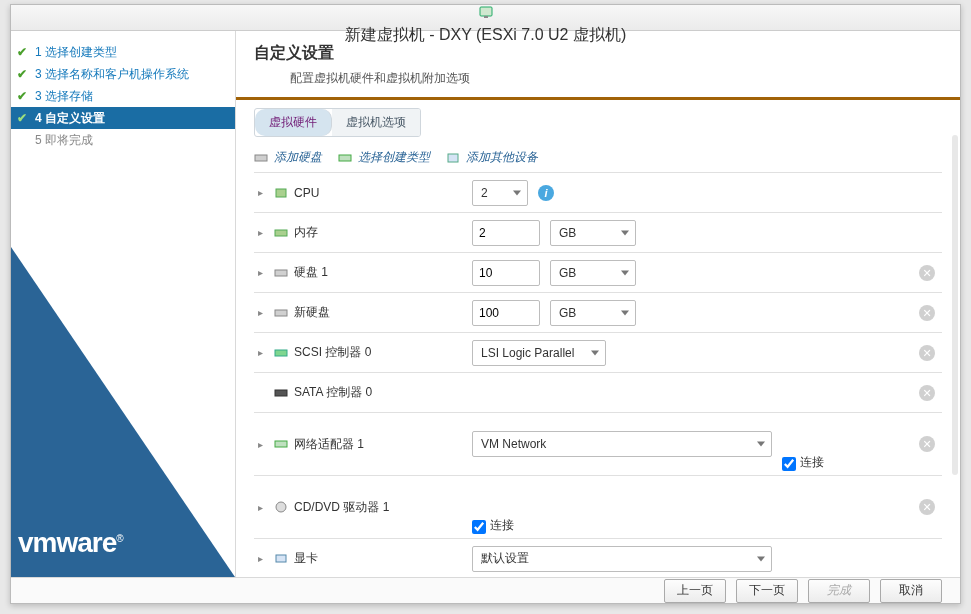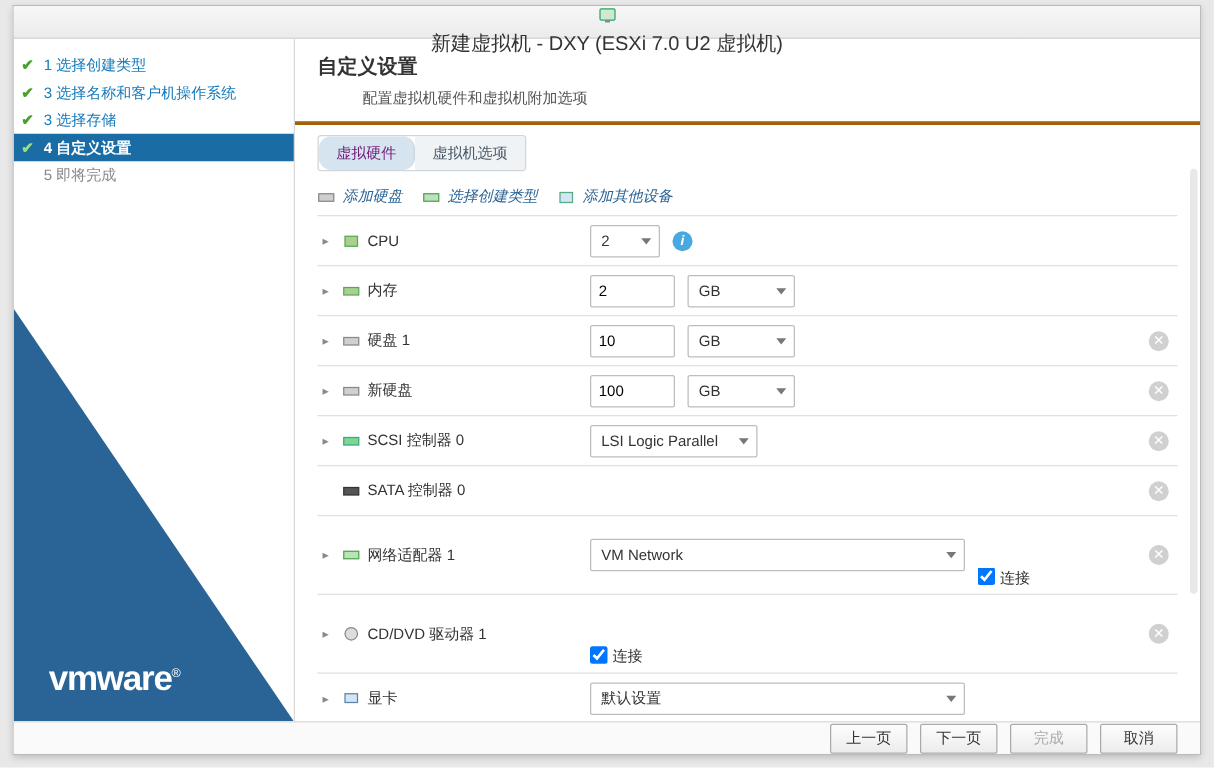--- a/index.html
+++ b/index.html
@@ -81,21 +81,21 @@
   }
   .logo-wrap .tri {
     position: absolute;
     inset: 0;
     background: #2a6496;
     clip-path: polygon(0 0, 100% 100%, 0 100%);
   }
   .logo-text {
     position: absolute;
     bottom: 18px;
-    left: 28px;
+    left: 7px;
     color: #fff;
     font-size: 28px;
     letter-spacing: -1px;
     font-weight: 400;
     text-align: right;
   }
   .logo-text b { font-weight: 700; }
   .logo-text sup { font-size: 10px; vertical-align: super; }
 
   .main {
@@ -229,21 +229,21 @@
     width: 16px; height: 16px;
     border-radius: 50%;
     background: #4aa8e0;
     color: #fff;
     font-size: 11px;
     font-weight: bold;
     text-align: center;
     line-height: 16px;
     font-style: italic;
   }
-  .chk-connect { display: flex; align-items: flex-start; gap: 4px; margin-top: 37px; }
+  .chk-connect { display: flex; align-items: flex-end; gap: 4px; margin-top: 37px; }
   .chk-connect input { width: 14px; height: 14px; }
 
   .footer {
     height: 26px;
     border-top: 1px solid #d9d9d9;
     display: flex;
     align-items: center;
     justify-content: flex-end;
     gap: 10px;
     padding: 0 18px;
@@ -253,21 +253,21 @@
     min-width: 62px;
     height: 24px;
     border: 1px solid #aaa;
     border-radius: 2px;
     background: linear-gradient(#fdfdfd,#ececec);
     font-size: 12px;
     color: #333;
     padding: 0 12px;
     cursor: pointer;
   }
-  .btn:disabled { color: #aaa; cursor: default; }
+  .btn:disabled { color: #aaa; cursor: default; font-style: italic; }
   .scrollbar {
     position: absolute;
     right: 2px;
     top: 130px;
     width: 6px;
     height: 340px;
     background: #e8e8e8;
     border-radius: 3px;
   }
 </style>

